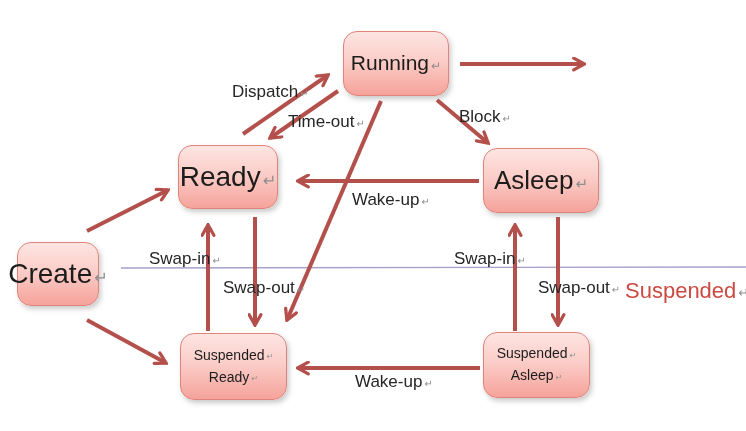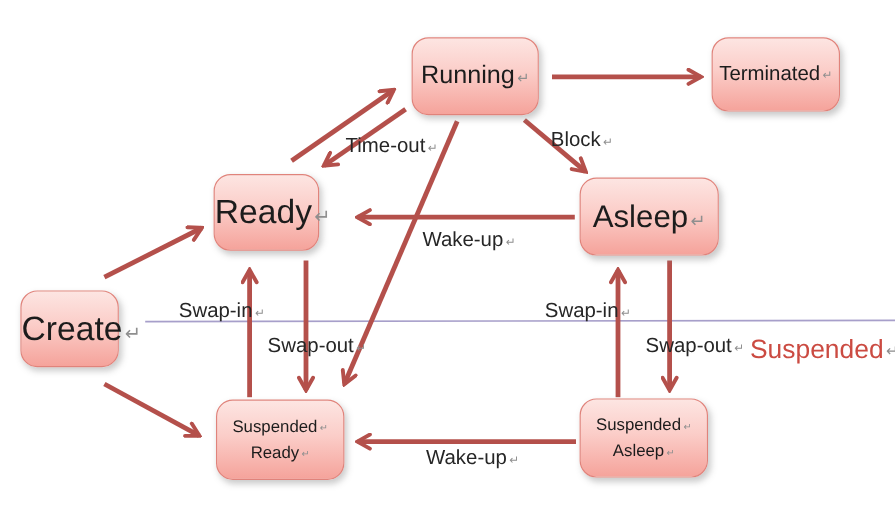--- a/index.html
+++ b/index.html
@@ -11,21 +11,21 @@
     overflow:hidden;
   }
   #arrow-layer{position:absolute;left:0;top:0;z-index:1;}
   .node{
     position:absolute;z-index:2;
     box-sizing:border-box;
     border:1.6px solid #e0837b;
     border-radius:14px;
     background:linear-gradient(180deg,#fde5e2 0%,#fbcdc8 45%,#f5a39b 100%);
     box-shadow:2px 3px 5px rgba(140,140,140,0.45);
-    display:flex;flex-direction:column;justify-content:center;
+    display:flex;flex-direction:column;align-items:center;justify-content:center;
     color:#1c1c1c;
     text-align:center;
   }
   .nline{white-space:nowrap;line-height:1.55;}
   .mark{
     color:#8f8f8f;
     font-size:0.58em;
     margin-left:2px;
     vertical-align:0.05em;
   }
@@ -66,46 +66,44 @@
       <line x1="480" y1="368" x2="298" y2="368" marker-end="url(#ah)"></line>
       <line x1="87" y1="231" x2="168" y2="190" marker-end="url(#ah)"></line>
       <line x1="87" y1="320" x2="166" y2="363" marker-end="url(#ah)"></line>
     </g>
   </svg>
 
   <div class="node" style="left:17px;top:242px;width:82px;height:64px;font-size:28px">
     <div class="nline"><span>Create</span><span class="mark">↵</span></div>
   </div>
 
-  <div class="node" style="left:178px;top:145px;width:88px;height:64px;font-size:28px">
+  <div class="node" style="left:178px;top:145px;width:100px;height:64px;font-size:28px">
     <div class="nline"><span>Ready</span><span class="mark">↵</span></div>
   </div>
 
   <div class="node" style="left:343px;top:31px;width:106px;height:65px;font-size:21px">
     <div class="nline"><span>Running</span><span class="mark">↵</span></div>
   </div>
 
-  <div class="node" style="left:593px;top:31px;width:107px;height:62px;font-size:17px">
-    <div class="nline"><span>Terminated</span><span class="mark">↵</span></div>
-  </div>
 
   <div class="node" style="left:483px;top:148px;width:116px;height:65px;font-size:26px">
     <div class="nline"><span>Asleep</span><span class="mark">↵</span></div>
   </div>
 
   <div class="node" style="left:180px;top:333px;width:107px;height:67px;font-size:14px">
     <div class="nline"><span>Suspended</span><span class="mark">↵</span></div>
     <div class="nline"><span>Ready</span><span class="mark">↵</span></div>
   </div>
 
   <div class="node" style="left:483px;top:332px;width:107px;height:66px;font-size:14px">
     <div class="nline"><span>Suspended</span><span class="mark">↵</span></div>
     <div class="nline"><span>Asleep</span><span class="mark">↵</span></div>
   </div>
 
+  <div class="elabel" style="left:232px;top:82px"><span>Dispatch</span><span class="mark">↵</span></div>
   <div class="elabel" style="left:288px;top:112px"><span>Time-out</span><span class="mark">↵</span></div>
   <div class="elabel" style="left:459px;top:107px"><span>Block</span><span class="mark">↵</span></div>
   <div class="elabel" style="left:352px;top:190px"><span>Wake-up</span><span class="mark">↵</span></div>
   <div class="elabel" style="left:149px;top:249px"><span>Swap-in</span><span class="mark">↵</span></div>
   <div class="elabel" style="left:223px;top:278px"><span>Swap-out</span><span class="mark">↵</span></div>
   <div class="elabel" style="left:454px;top:249px"><span>Swap-in</span><span class="mark">↵</span></div>
   <div class="elabel" style="left:538px;top:278px"><span>Swap-out</span><span class="mark">↵</span></div>
   <div class="elabel" style="left:355px;top:372px"><span>Wake-up</span><span class="mark">↵</span></div>
 
   <div class="rlabel" style="left:625px;top:278px;font-size:22px"><span>Suspended</span><span class="mark">↵</span></div>

